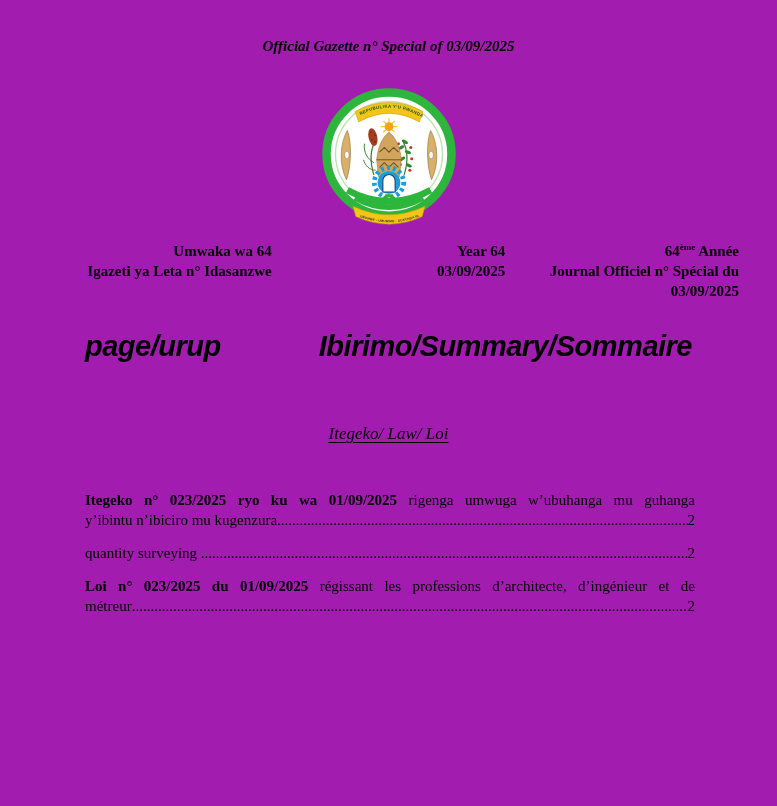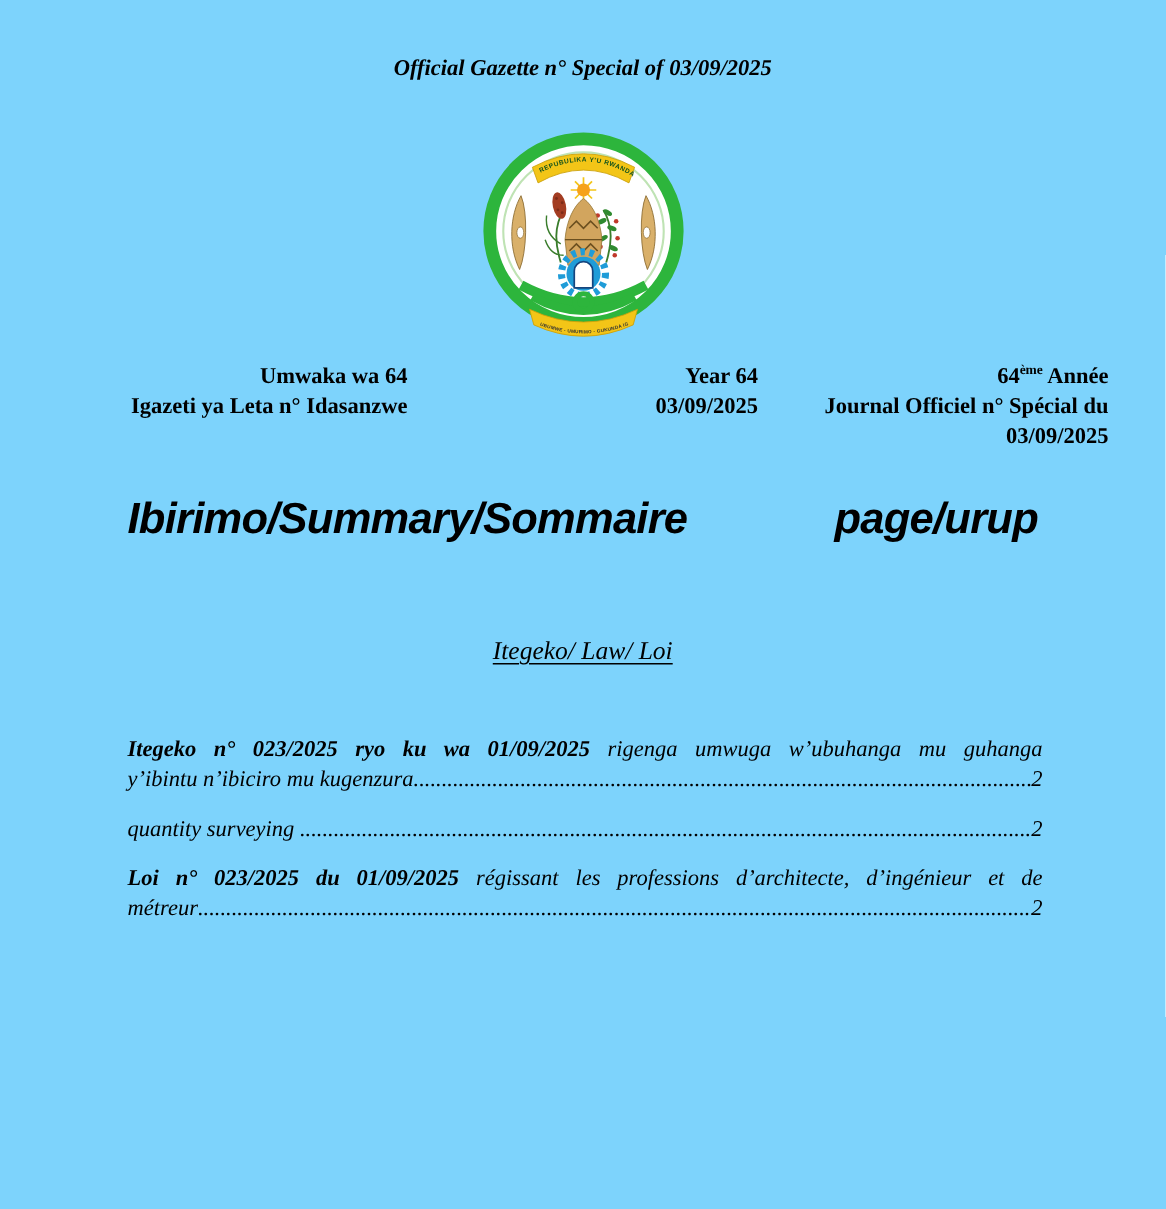--- a/index.html
+++ b/index.html
@@ -1,16 +1,16 @@
 <!DOCTYPE html>
 <html><head>
 <meta charset="utf-8">
 <style>
   html,body{margin:0;padding:0;background:#fff;}
-  .page{position:relative;width:777px;height:806px;background:#7dd3fc;color:#000;
+  .page{position:relative;width:777px;height:806px;background:#a21caf;color:#000;
         font-family:"Liberation Serif",serif;overflow:hidden;}
 
   .header-title{position:absolute;top:38px;left:0;width:100%;text-align:center;
     font-size:15px;font-weight:bold;font-style:italic;}
 
   .emblem{position:absolute;top:85px;left:50%;transform:translateX(-50%);
     width:152px;height:142px;}
 
   .masthead{position:absolute;top:241px;left:38px;right:38px;display:flex;
     justify-content:space-between;}
@@ -22,21 +22,21 @@
     justify-content:space-between;align-items:baseline;
     font-family:"Liberation Sans",sans-serif;font-weight:bold;font-style:italic;
     font-size:29px;letter-spacing:-0.5px;}
 
   .section-heading{position:absolute;top:424px;left:0;width:100%;text-align:center;
     font-size:17px;font-weight:normal;font-style:italic;
     text-decoration:underline;text-underline-offset:3px;}
 
   .toc{position:absolute;top:490px;left:85px;width:610px;font-size:15px;}
   .toc-entry{margin-bottom:13px;}
-  .line{line-height:20px;font-style:italic;}
+  .line{line-height:20px;}
   .just{text-align:justify;text-align-last:justify;}
   .leader{display:flex;align-items:baseline;}
   .leader .t{white-space:pre;flex:0 0 auto;}
   .leader .dots{flex:1 1 auto;overflow:hidden;white-space:nowrap;}
   .leader .pg{flex:0 0 auto;}
   b.lead{font-weight:bold;}
 </style>
 </head>
 <body>
 
@@ -141,22 +141,22 @@
       <div>03/09/2025</div>
     </div>
     <div class="col">
       <div><span>64</span><sup>ème</sup><span> Année</span></div>
       <div>Journal Officiel n° Spécial du</div>
       <div>03/09/2025</div>
     </div>
   </div>
 
   <div class="summary-heading">
+    <span>page/urup</span>
     <span>Ibirimo/Summary/Sommaire</span>
-    <span>page/urup</span>
   </div>
 
   <div class="section-heading">Itegeko/ Law/ Loi</div>
 
   <div class="toc">
 
     <div class="toc-entry">
       <div class="line just"><b class="lead">Itegeko n° 023/2025 ryo ku wa 01/09/2025</b><span> rigenga umwuga w’ubuhanga mu guhanga</span></div>
       <div class="line leader">
           <span class="t">y’ibintu n’ibiciro mu kugenzura</span>

